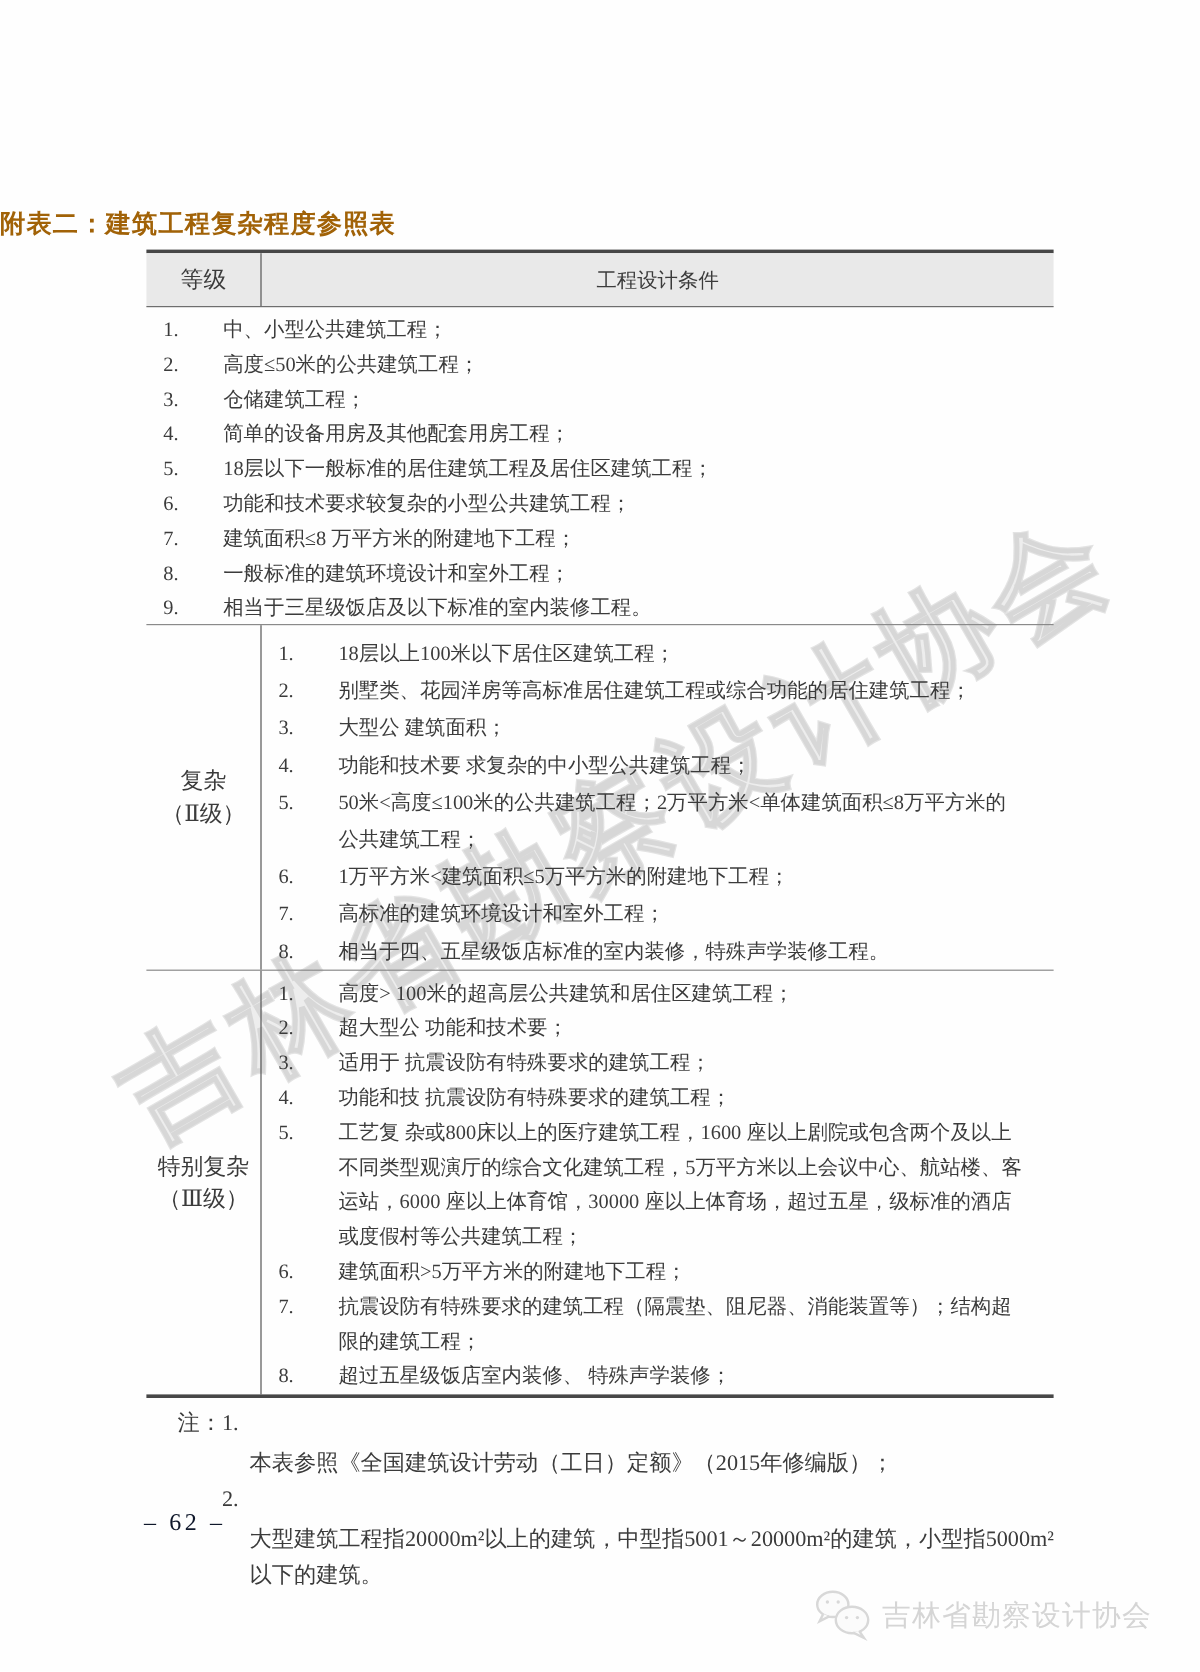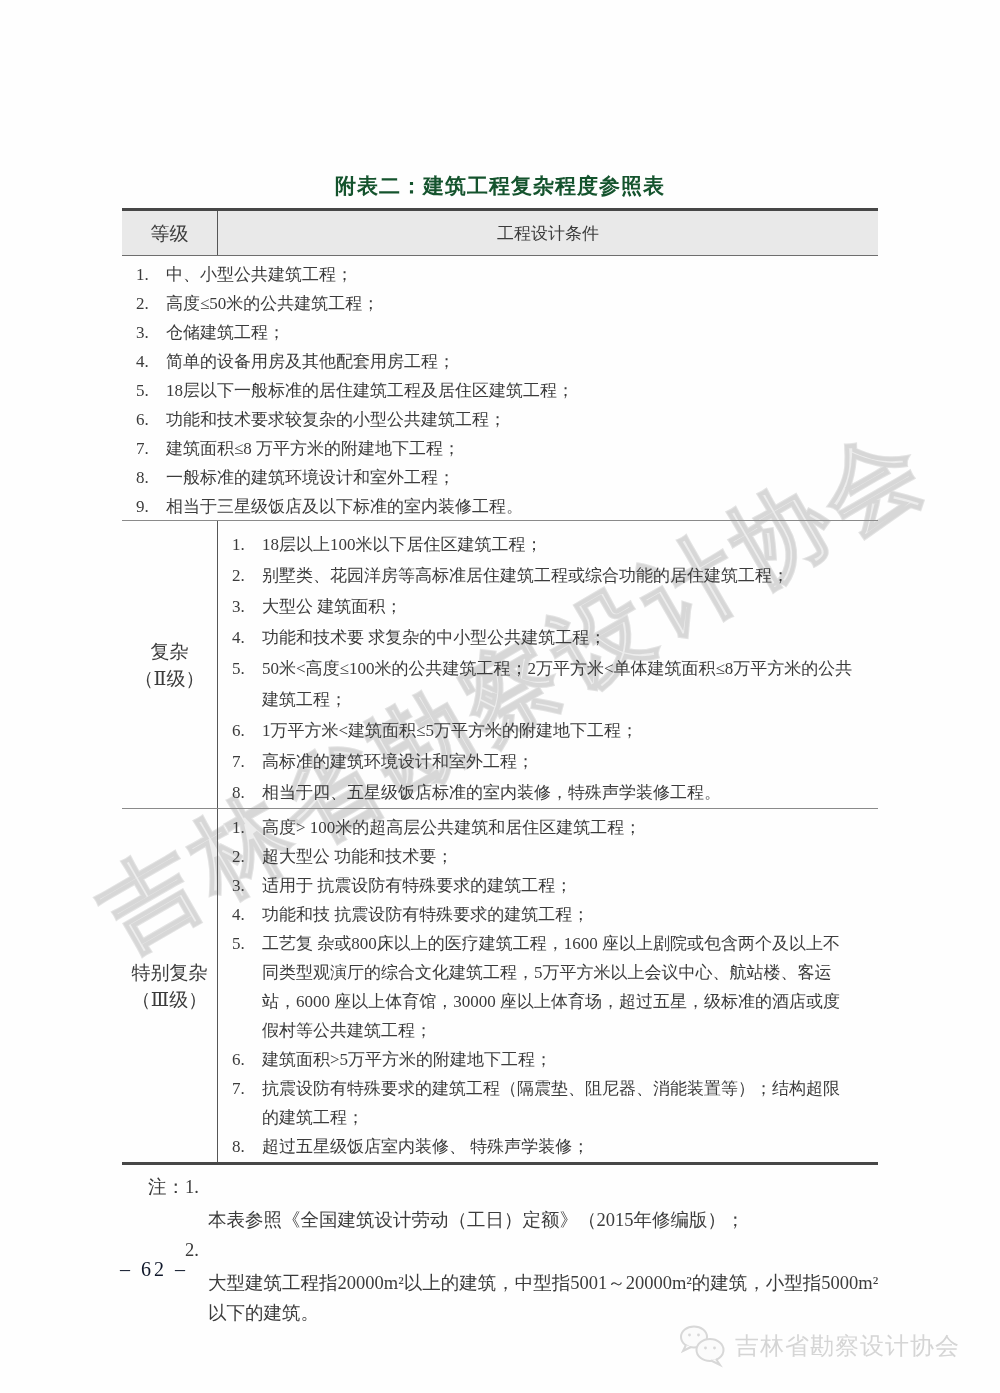--- a/index.html
+++ b/index.html
@@ -28,24 +28,23 @@
     -webkit-text-stroke: 2px rgba(165,165,165,0.30);
     z-index: 1;
     pointer-events: none;
     font-weight: bold;
   }
   .doc-title {
     position: absolute;
     top: 172px;
     left: 0;
     width: 100%;
-    text-align: center;
     font-size: 21px;
     font-weight: bold;
-    color: #14532d;
+    color: #a16207;
     z-index: 2;
     letter-spacing: 1px;
   }
   .table-wrap {
     position: absolute;
     left: 122px;
     top: 208px;
     width: 756px;
     border-top: 3px solid #474747;
     border-bottom: 3px solid #474747;
@@ -81,21 +80,21 @@
   .body-row:last-child { border-bottom: none; }
   .row-h1 { height: 265px; }
   .row-h2 { height: 288px; }
   .row-h3 { height: 353px; }
   .items { padding: 4px 24px 0 14px; justify-content: flex-start; overflow: hidden; }
   .row-h2 .items { padding-top: 8px; }
   .item { display: flex; align-items: flex-start; }
   .row-h1 .item, .row-h3 .item { line-height: 29px; }
   .row-h2 .item { line-height: 31px; }
   .item .num { flex: 0 0 30px; }
-  .item .txt { flex: 1; }
+  .item .txt { flex: 1; margin-left: 20px; }
   .notes {
     position: absolute;
     left: 148px;
     top: 1172px;
     width: 732px;
     font-size: 18.5px;
     z-index: 2;
     color: #3b3b3b;
   }
   .note-row { display: flex; line-height: 30px; align-items: flex-start; }

